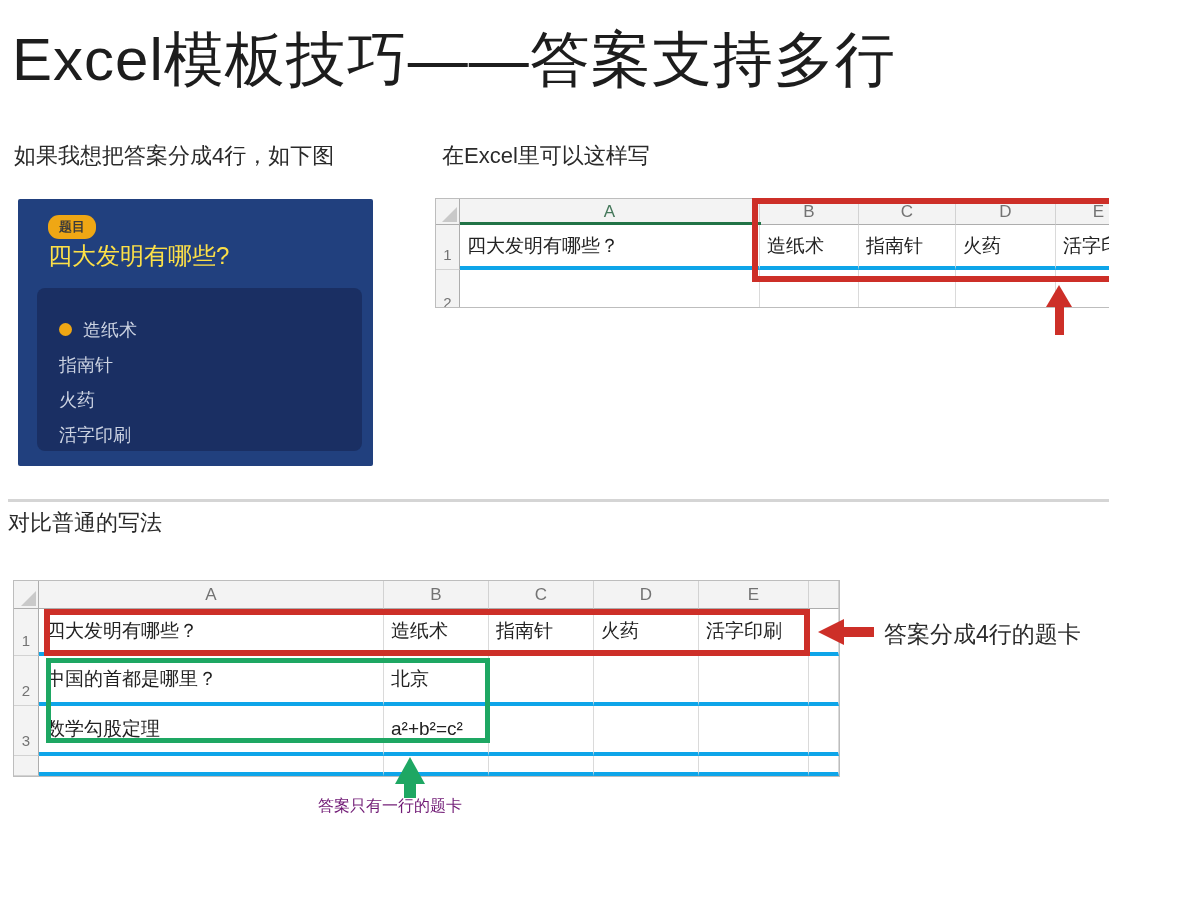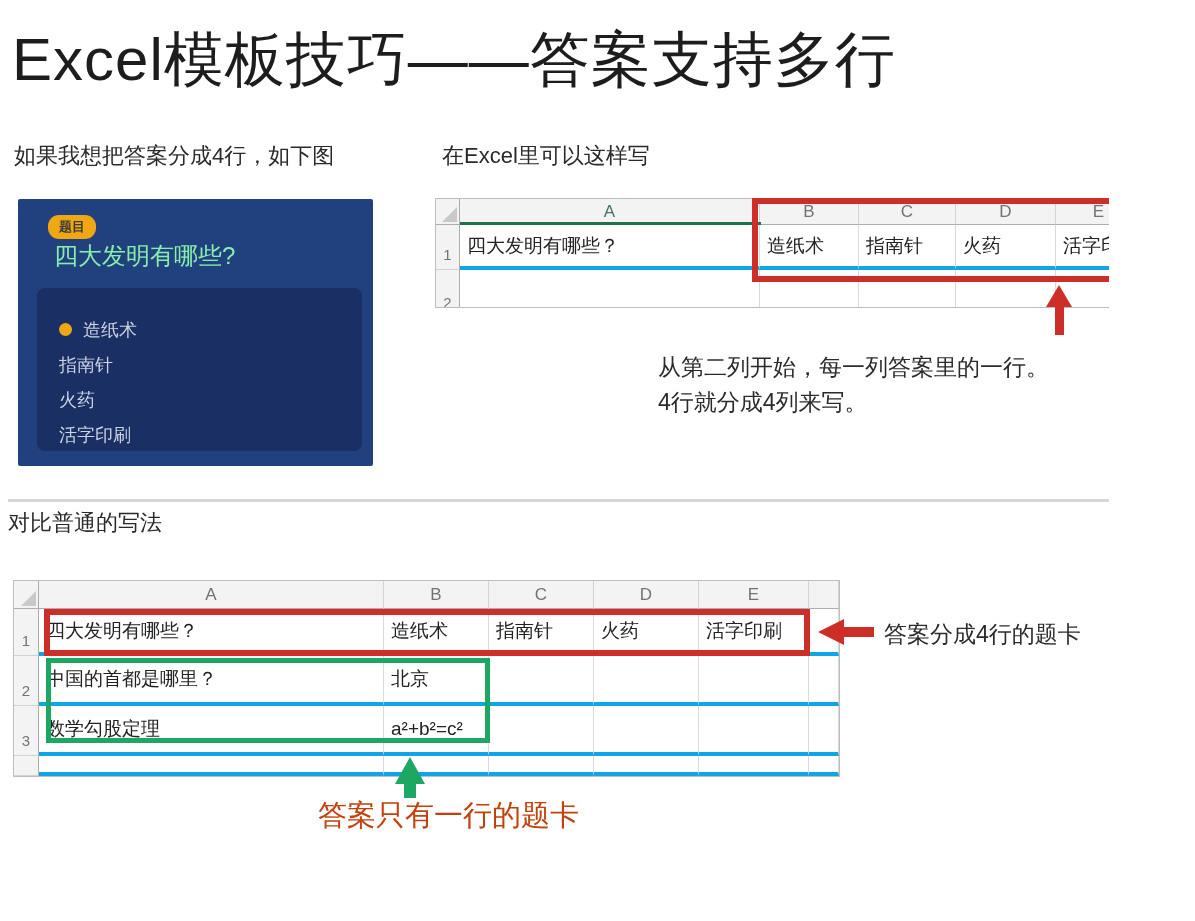--- a/index.html
+++ b/index.html
@@ -11,21 +11,21 @@
   
   .page-title{left:12px;top:20px;font-size:60px;font-weight:500;color:#1d1d1d;letter-spacing:1px;white-space:nowrap;}
   .sub-caption{font-size:22px;color:#2a2a2a;white-space:nowrap;}
   .compare-label{left:8px;top:508px;font-size:22px;color:#2a2a2a;}
   .divider{left:8px;top:499px;width:1180px;height:3px;background:#d5d5d5;}
   .bottom-note{left:18px;top:866px;font-size:19px;font-weight:bold;color:var(--note_red);white-space:nowrap;}
 
   
   .card{left:18px;top:199px;width:355px;height:267px;background:var(--card_bg);border-radius:2px;}
   .badge{position:absolute;left:30px;top:16px;background:var(--badge_bg);color:#3b3b3b;font-size:13px;font-weight:bold;padding:3px 11px;border-radius:11px;}
-  .question{position:absolute;left:30px;top:41px;font-size:24px;color:#86efac;white-space:nowrap;margin-left:6px;}
+  .question{position:absolute;left:30px;top:41px;font-size:24px;color:#fde047;white-space:nowrap;}
   .answer-panel{position:absolute;left:19px;top:89px;width:325px;height:163px;background:var(--card_inner_bg);border-radius:8px;padding:24px 22px 0 22px;box-sizing:border-box;}
   .answer-item{display:flex;align-items:center;font-size:18px;color:#ccd3e2;height:35px;}
   .bullet{width:13px;height:13px;border-radius:50%;background:var(--badge_bg);margin-right:11px;}
 
   
   .xl{display:grid;background:#fff;border:1px solid #bdbdbd;overflow:hidden;box-sizing:content-box;}
   .xl>div{box-sizing:border-box;}
   .h{background:#f3f3f3;border-right:1px solid #d2d2d2;border-bottom:1px solid #adadad;color:#737373;font-size:17px;display:flex;align-items:center;justify-content:center;}
   .h.sel{color:#44775a;}
   .rn{background:#f3f3f3;border-right:1px solid #adadad;border-bottom:1px solid #d2d2d2;color:#737373;font-size:15px;display:flex;align-items:flex-end;justify-content:center;padding-bottom:6px;}
@@ -44,21 +44,21 @@
   .arrow-up-head-red{left:1046px;top:285px;width:0;height:0;border-left:13px solid transparent;border-right:13px solid transparent;border-bottom:22px solid var(--red);}
   .arrow-up-shaft-red{left:1055px;top:305px;width:9px;height:30px;background:var(--red);}
   .annotation-1{left:658px;top:350px;font-size:23px;line-height:35px;color:#2b2b2b;white-space:nowrap;}
 
   .arrow-left-head-red{left:818px;top:619px;width:0;height:0;border-top:13px solid transparent;border-bottom:13px solid transparent;border-right:26px solid var(--red);}
   .arrow-left-shaft-red{left:843px;top:627px;width:31px;height:10px;background:var(--red);}
   .red-caption{left:884px;top:619px;font-size:23px;color:#2b2b2b;white-space:nowrap;}
 
   .arrow-up-head-green{left:395px;top:757px;width:0;height:0;border-left:15px solid transparent;border-right:15px solid transparent;border-bottom:27px solid var(--green);}
   .arrow-up-shaft-green{left:404px;top:782px;width:12px;height:16px;background:var(--green);}
-  .green-caption{left:318px;top:796px;font-size:29px;color:#c2410c;white-space:nowrap;}
+  .green-caption{left:318px;top:796px;font-size:16px;color:#701a75;white-space:nowrap;}
 </style>
 </head>
 <body>
 
 <div id="page">
 
   <div class="abs page-title">Excel模板技巧——答案支持多行</div>
 
   <div class="abs sub-caption" style="left:14px;top:141px;">如果我想把答案分成4行，如下图</div>
   <div class="abs sub-caption" style="left:442px;top:141px;">在Excel里可以这样写</div>
@@ -109,24 +109,20 @@
     <div class="c"></div>
     <div class="c"></div>
     <div class="c"></div>
 
     <div class="green-underline"></div>
   </div>
 
   <div class="abs red-box1"></div>
   <div class="abs arrow-up-head-red"></div>
   <div class="abs arrow-up-shaft-red"></div>
-  <div class="abs annotation-1">
-    <div>从第二列开始，每一列答案里的一行。</div>
-    <div>4行就分成4列来写。</div>
-  </div>
 
   <div class="abs divider"></div>
   <div class="abs compare-label">对比普通的写法</div>
 
   <div class="abs xl xl2">
     <div class="corner">
         <div class="tri"></div>
       </div>
     <div class="h">A</div>
     <div class="h">B</div>

